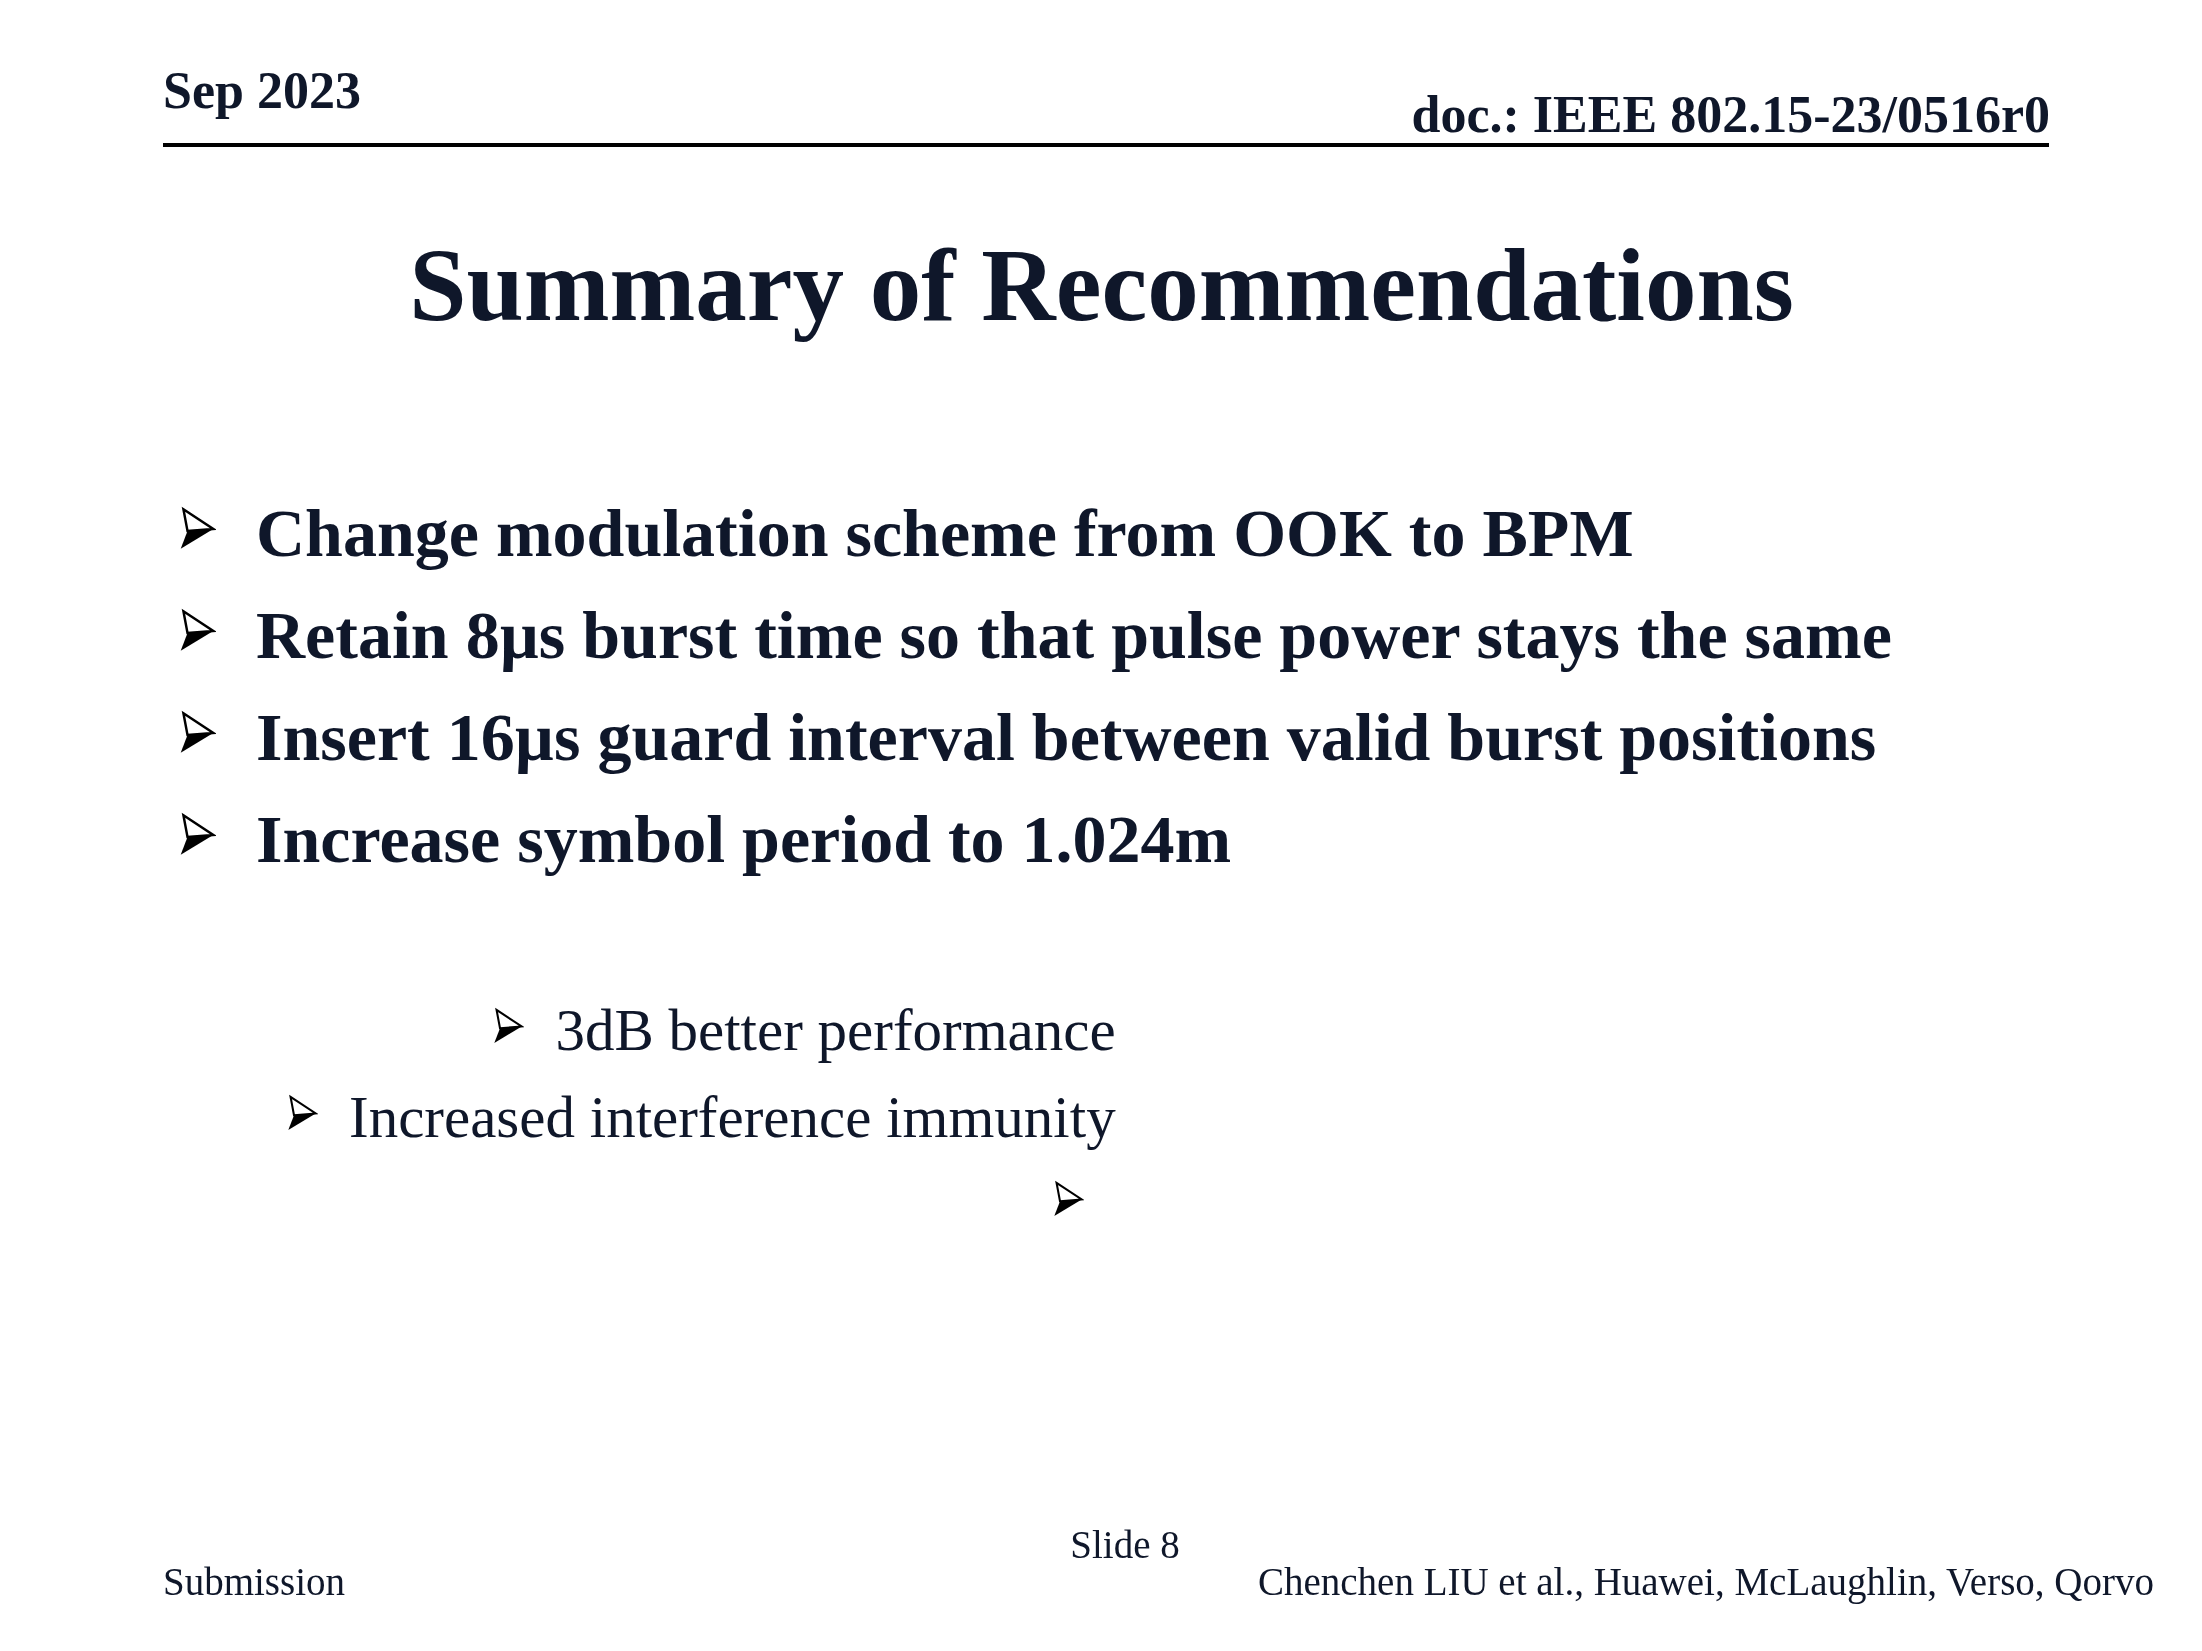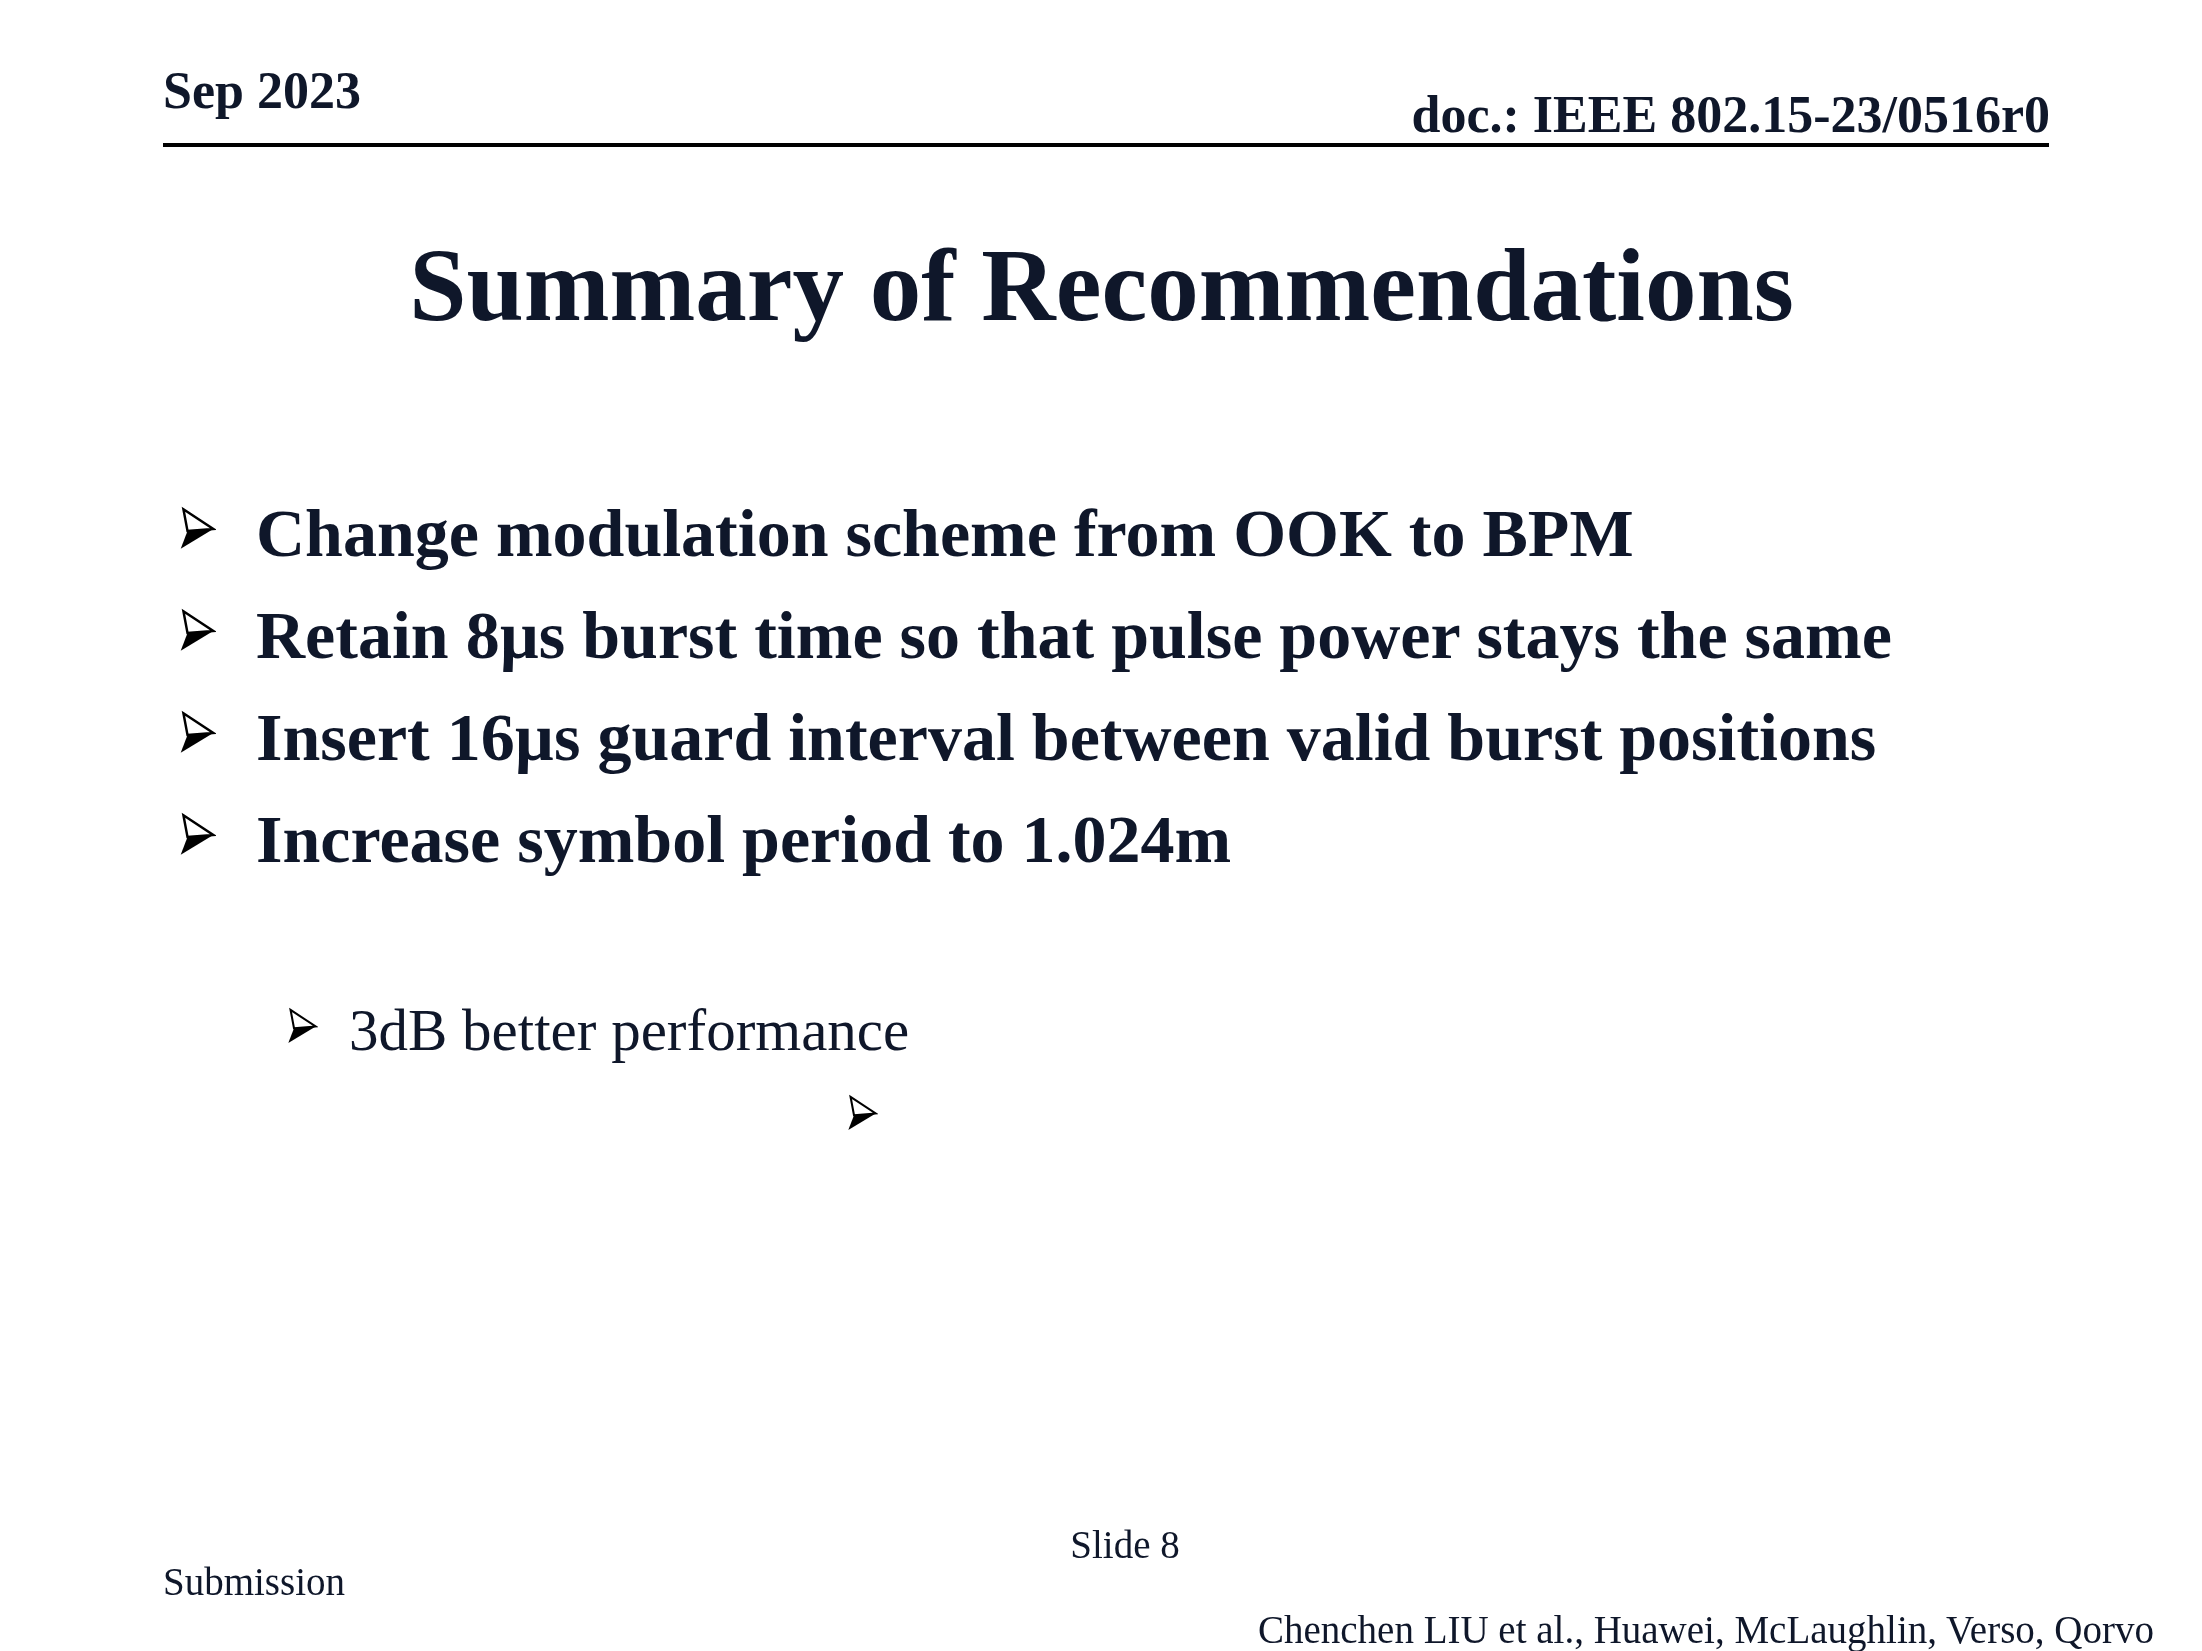--- a/index.html
+++ b/index.html
@@ -134,21 +134,21 @@
     left: 1125px;
     top: 1525px;
     transform: translateX(-50%);
     font-size: 39px;
     line-height: 1;
     white-space: nowrap;
   }
   .footer-right {
     position: absolute;
     right: 49px;
-    top: 1610px;
+    top: 1562px;
     font-size: 39px;
     line-height: 1;
     white-space: nowrap;
   }
 </style>
 </head>
 <body>
 
 <div class="slide">
 
@@ -207,20 +207,29 @@
       </span>
       <span>3dB better performance</span>
     </li>
     <li>
       <span class="marker">
         <svg viewBox="0 0 28 33" xmlns="http://www.w3.org/2000/svg">
           <polygon points="4,2 26,16.5 7,18" fill="#ffffff" stroke="#000000" stroke-width="1.8" stroke-linejoin="miter"></polygon>
           <polygon points="26,16.5 7,18 2,31" fill="#000000"></polygon>
         </svg>
       </span>
+      <span>Increased interference immunity</span>
+    </li>
+    <li>
+      <span class="marker">
+        <svg viewBox="0 0 28 33" xmlns="http://www.w3.org/2000/svg">
+          <polygon points="4,2 26,16.5 7,18" fill="#ffffff" stroke="#000000" stroke-width="1.8" stroke-linejoin="miter"></polygon>
+          <polygon points="26,16.5 7,18 2,31" fill="#000000"></polygon>
+        </svg>
+      </span>
     </li>
   </ul>
 
   <div class="footer-left">Submission</div>
   <div class="footer-center">Slide 8</div>
   <div class="footer-right">Chenchen LIU et al., Huawei, McLaughlin, Verso, Qorvo</div>
 
 </div>
 
 

